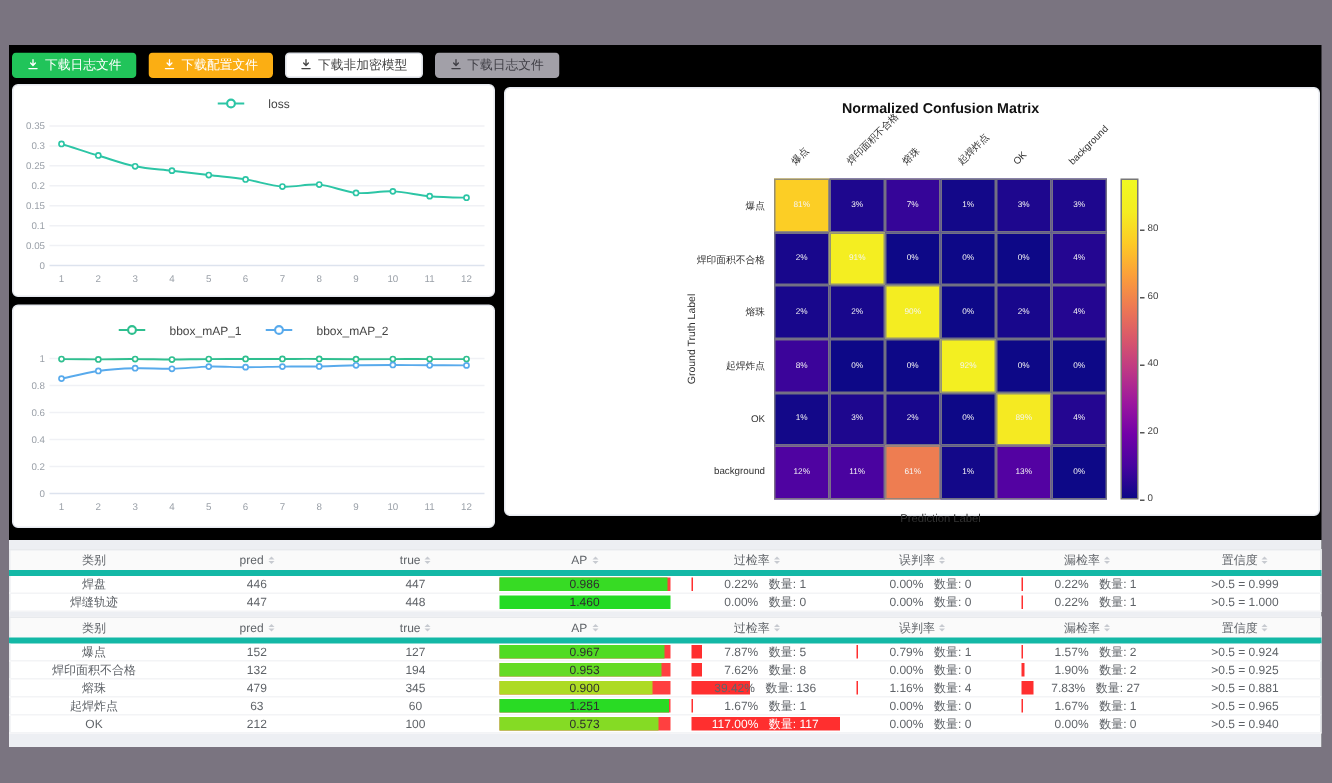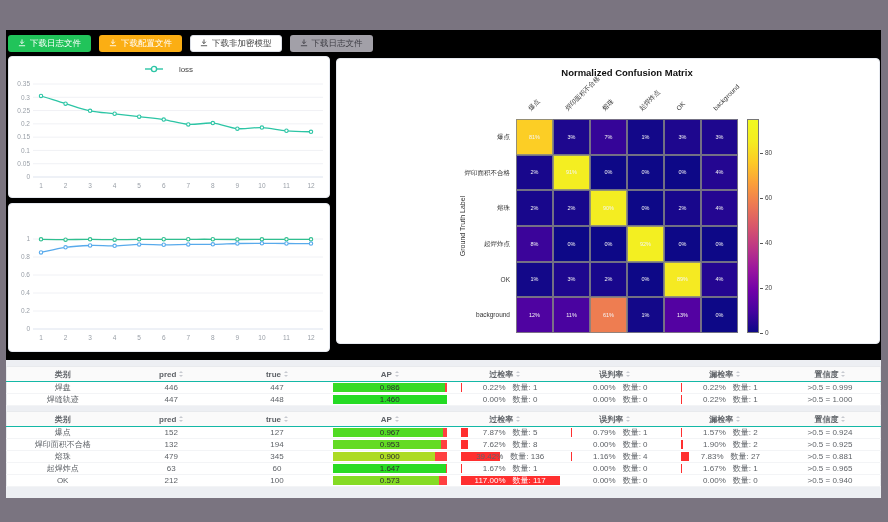--- a/index.html
+++ b/index.html
@@ -39,22 +39,22 @@
   .cm-xlabel{position:absolute;text-align:center;font-size:7.5px;color:#333;}
   .cm-ylabel{position:absolute;font-size:7px;color:#333;white-space:nowrap;}
   .cm-colorbar{position:absolute;width:12px;border:1px solid #777;}
   .cm-cbtick{position:absolute;font-size:6.5px;color:#444;}
   .cm-cbtickmark{position:absolute;width:3px;height:1px;background:#555;}
 
   
   .bottom{position:absolute;left:0;top:330px;width:875px;height:138px;background:#edeff3;}
   .tblwrap{position:absolute;left:0;right:0;}
   .mtable{width:100%;border-collapse:collapse;table-layout:fixed;background:#fff;border:1px solid #e8eaed;}
-  .mtable th{background:#fafafa;font-weight:bold;height:15px;font-size:8px;color:#5f6368;
-             border-bottom:1px solid #14b8a6;padding:0;margin-left:36px;}
+  .mtable th{background:#fafafa;font-weight:normal;height:15px;font-size:8px;color:#5f6368;
+             border-bottom:4px solid #14b8a6;padding:0;margin-left:36px;}
   .mtable td{padding:0;font-size:8px;color:#5f6368;text-align:center;border-bottom:1px solid #f3f4f6;}
   .th-inner{display:flex;align-items:center;justify-content:center;gap:3px;}
   .sorter{display:inline-flex;flex-direction:column;}
   .sorter i{display:block;width:0;height:0;border:2.5px solid transparent;}
   .sorter .up{border-bottom-color:#c7cad0;border-top-width:0;margin-bottom:1.5px;}
   .sorter .down{border-top-color:#c7cad0;border-bottom-width:0;}
   .apwrap{position:relative;height:9px;margin:1px 3px;}
   .apred{position:absolute;top:0;left:0;right:0;bottom:0;background:#ff4040;}
   .apfill{position:absolute;top:0;left:0;bottom:0;}
   .aptext{position:absolute;left:0;right:0;top:0;bottom:0;display:flex;align-items:center;justify-content:center;
@@ -145,20 +145,36 @@
           <circle cx="154.72727272727275" cy="62.60571428571428" r="1.7" fill="#fff" stroke="#2cc5a5" stroke-width="1.1"></circle>
           <circle cx="179.27272727272728" cy="67.38857142857142" r="1.7" fill="#fff" stroke="#2cc5a5" stroke-width="1.1"></circle>
           <circle cx="203.8181818181818" cy="66.06" r="1.7" fill="#fff" stroke="#2cc5a5" stroke-width="1.1"></circle>
           <circle cx="228.36363636363637" cy="71.64" r="1.7" fill="#fff" stroke="#2cc5a5" stroke-width="1.1"></circle>
           <circle cx="252.9090909090909" cy="70.57714285714286" r="1.7" fill="#fff" stroke="#2cc5a5" stroke-width="1.1"></circle>
           <circle cx="277.4545454545455" cy="73.76571428571428" r="1.7" fill="#fff" stroke="#2cc5a5" stroke-width="1.1"></circle>
           <circle cx="302" cy="74.82857142857142" r="1.7" fill="#fff" stroke="#2cc5a5" stroke-width="1.1"></circle>
         </svg>
       </div>
     <div class="card card-map" id="mapCard">
+        <div class="legend" style="top: 10px;">
+          <span class="legend-item">
+            <svg width="18" height="8" viewBox="0 0 18 8">
+              <line x1="0" y1="4" x2="18" y2="4" stroke="#2fbf8f" stroke-width="1.4"></line>
+              <circle cx="9" cy="4" r="2.6" fill="#fff" stroke="#2fbf8f" stroke-width="1.4"></circle>
+            </svg>
+            <span>bbox_mAP_1</span>
+          </span>
+          <span class="legend-item">
+            <svg width="18" height="8" viewBox="0 0 18 8">
+              <line x1="0" y1="4" x2="18" y2="4" stroke="#58aaec" stroke-width="1.4"></line>
+              <circle cx="9" cy="4" r="2.6" fill="#fff" stroke="#58aaec" stroke-width="1.4"></circle>
+            </svg>
+            <span>bbox_mAP_2</span>
+          </span>
+        </div>
         <svg width="320" height="149" class="chart-svg">
           <line x1="24" y1="125" x2="314" y2="125" stroke="#dde3ee" stroke-width="1"></line>
           <text x="21" y="127.3" text-anchor="end" font-size="6.5" fill="#9aa0a8">0</text>
           <line x1="24" y1="107" x2="314" y2="107" stroke="#f0f1f5" stroke-width="1"></line>
           <text x="21" y="109.3" text-anchor="end" font-size="6.5" fill="#9aa0a8">0.2</text>
           <line x1="24" y1="89" x2="314" y2="89" stroke="#f0f1f5" stroke-width="1"></line>
           <text x="21" y="91.3" text-anchor="end" font-size="6.5" fill="#9aa0a8">0.4</text>
           <line x1="24" y1="71" x2="314" y2="71" stroke="#f0f1f5" stroke-width="1"></line>
           <text x="21" y="73.3" text-anchor="end" font-size="6.5" fill="#9aa0a8">0.6</text>
           <line x1="24" y1="53" x2="314" y2="53" stroke="#f0f1f5" stroke-width="1"></line>
@@ -320,20 +336,21 @@
         <div class="cm-cell" style="left: 364px; top: 238.333px; width: 37px; height: 35.6667px; background: rgb(13, 8, 135);">
           <span>0%</span>
         </div>
         <div class="cm-rowlabel" style="left: 78px; width: 95px; top: 252.167px;">background</div>
         <div class="cm-collabel" style="left: 195.5px; top: 44px; height: 10px; line-height: 10px;">爆点</div>
         <div class="cm-collabel" style="left: 232.5px; top: 44px; height: 10px; line-height: 10px;">焊印面积不合格</div>
         <div class="cm-collabel" style="left: 269.5px; top: 44px; height: 10px; line-height: 10px;">熔珠</div>
         <div class="cm-collabel" style="left: 306.5px; top: 44px; height: 10px; line-height: 10px;">起焊炸点</div>
         <div class="cm-collabel" style="left: 343.5px; top: 44px; height: 10px; line-height: 10px;">OK</div>
         <div class="cm-collabel" style="left: 380.5px; top: 44px; height: 10px; line-height: 10px;">background</div>
+        <div class="cm-xlabel" style="left: 179px; width: 222px; top: 282px;">Prediction Label</div>
         <div class="cm-ylabel" style="left: 125px; top: 167px; transform: translate(-50%, -50%) rotate(-90deg);">Ground Truth Label</div>
         <div class="cm-colorbar" style="left: 410px; top: 60px; height: 214px; background: linear-gradient(to top, rgb(13, 8, 135) 0%, rgb(70, 3, 159) 10%, rgb(114, 1, 168) 20%, rgb(156, 23, 158) 30%, rgb(189, 55, 134) 40%, rgb(216, 87, 107) 50%, rgb(237, 121, 83) 60%, rgb(251, 159, 58) 70%, rgb(253, 202, 38) 80%, rgb(244, 237, 33) 90%, rgb(240, 249, 33) 100%);"></div>
         <div class="cm-cbtickmark" style="left: 423px; top: 274px;"></div>
         <div class="cm-cbtick" style="left: 428px; top: 270px;">0</div>
         <div class="cm-cbtickmark" style="left: 423px; top: 228.947px;"></div>
         <div class="cm-cbtick" style="left: 428px; top: 224.947px;">20</div>
         <div class="cm-cbtickmark" style="left: 423px; top: 183.895px;"></div>
         <div class="cm-cbtick" style="left: 428px; top: 179.895px;">40</div>
         <div class="cm-cbtickmark" style="left: 423px; top: 138.842px;"></div>
         <div class="cm-cbtick" style="left: 428px; top: 134.842px;">60</div>
@@ -685,21 +702,21 @@
                 <td>&gt;0.5 = 0.881</td>
               </tr>
               <tr style="height: 12px;">
                 <td>起焊炸点</td>
                 <td>63</td>
                 <td>60</td>
                 <td>
                   <div class="apwrap">
                     <div class="apred"></div>
                     <div class="apfill" style="width: 99.6%; background: rgb(41, 219, 36);"></div>
-                    <div class="aptext">1.647</div>
+                    <div class="aptext">1.251</div>
                   </div>
                 </td>
                 <td>
                   <div class="ratewrap">
                     <div class="ratebar" style="width: 1.67%;"></div>
                     <span>1.67%</span>
                     <span>数量: 1</span>
                   </div>
                 </td>
                 <td>

